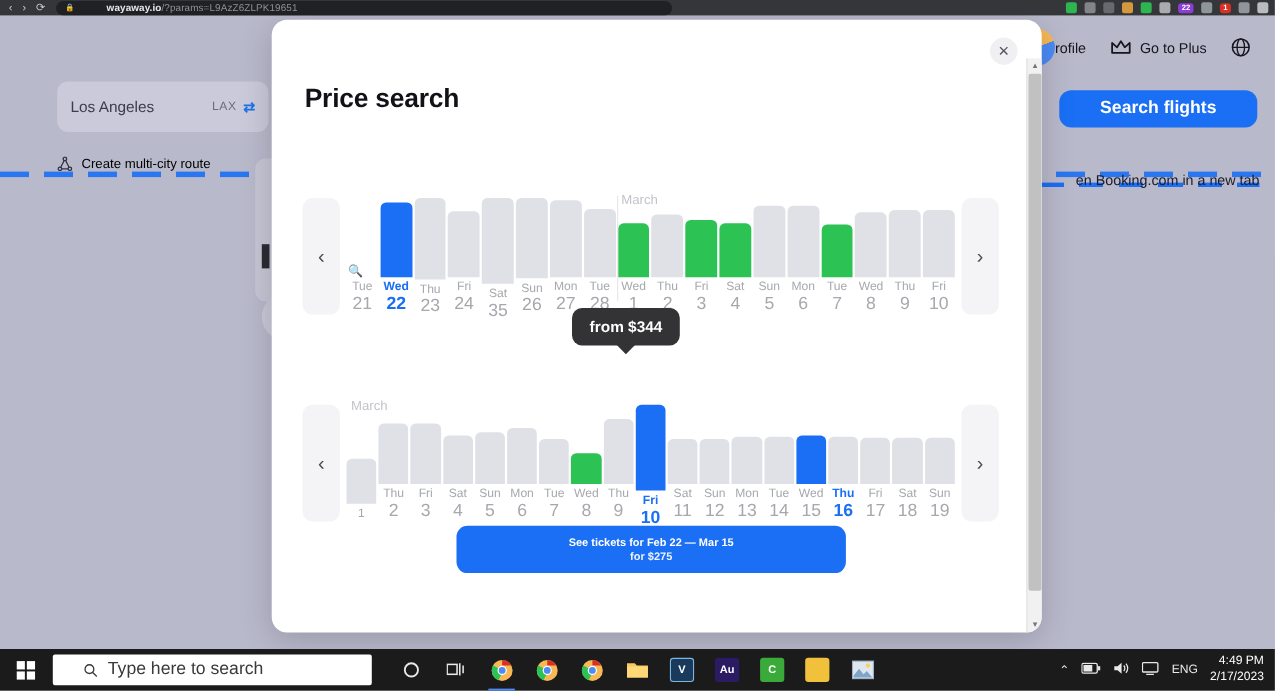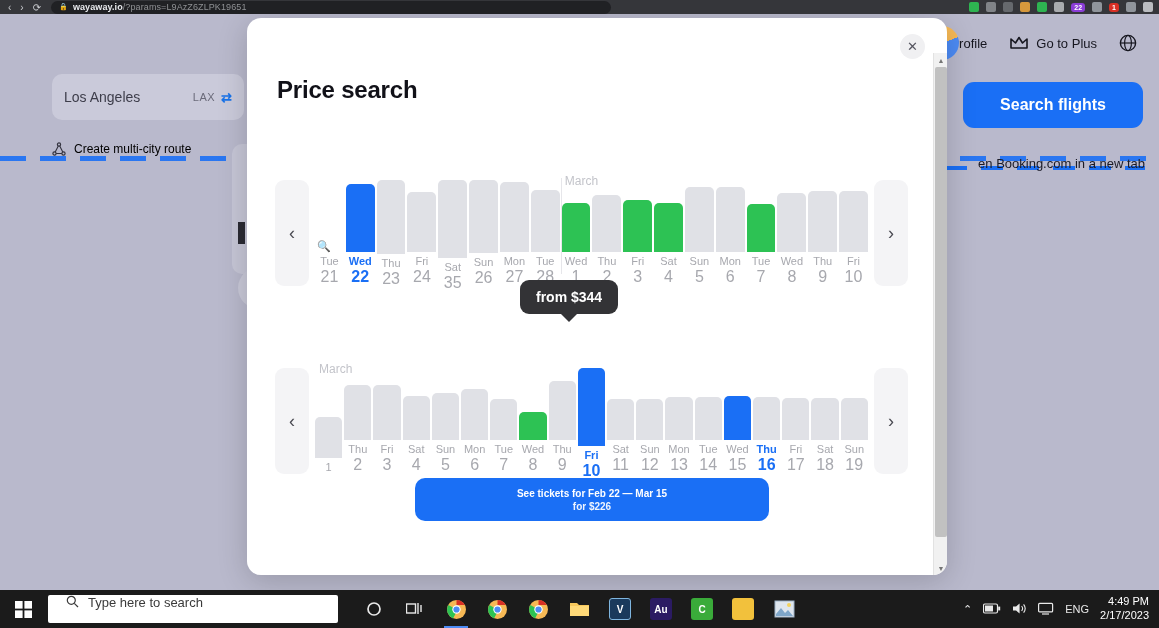--- a/index.html
+++ b/index.html
@@ -17,21 +17,21 @@
     background: #35363a; display: flex; align-items: center;
     overflow: hidden; z-index: 40;
   }
   .bt-nav { display: flex; align-items: center; gap: 9px; padding-left: 8px; color: #c9cbcf; font-size: 10px; }
   .bt-omni {
     margin-left: 10px; height: 13px; flex: 0 0 560px; background: #202124;
     border-radius: 8px; display: flex; align-items: center; padding: 0 8px;
     color: #d6d7da; font-size: 9px; letter-spacing: .1px; white-space: nowrap; overflow: hidden;
   }
   .bt-lock { margin-right: 5px; font-size: 7px; color: #9aa0a6; }
-  .bt-url-bold { font-weight: bold; color: #e8eaed; }
+  .bt-url-bold { font-weight: bold; color: #e8eaed; margin-left: 24px; }
   .bt-url-dim { color: #8f9194; }
   .bt-right { margin-left: auto; display: flex; align-items: center; gap: 7px; padding-right: 6px; }
   .bt-ic { width: 10px; height: 10px; border-radius: 2px; opacity: .9; }
   .bt-badge {
     background: #8b3dd6; color: #fff; font-size: 7px; font-weight: bold;
     border-radius: 3px; padding: 1px 3px; line-height: 1;
   }
   .bt-badge-red { background: #d93025; }
 
   
@@ -59,21 +59,21 @@
   .sb-city { font-size: 14px; color: #3d3d4a; flex: 1; }
   .sb-code { font-size: 11px; color: #6b6b7a; letter-spacing: .5px; }
   .sb-swap { color: #1a73e8; font-size: 13px; font-weight: bold; }
 
   .multicity {
     position: absolute; left: 52px; top: 128px; display: flex; align-items: center; gap: 8px;
     font-size: 12px; color: #000000;
   }
 
   .search-flights-btn {
-    position: absolute; right: 16px; top: 68px; width: 180px; height: 46px;
+    position: absolute; right: 16px; top: 68px; width: 180px; height: 34px;
     background: #1a6ff5; color: #fff; border-radius: 11px; border: none;
     font-size: 16px; font-weight: bold; font-family: "Liberation Sans", sans-serif;
     display: flex; align-items: center; justify-content: center; cursor: pointer;
   }
   .booking-note {
     position: absolute; right: 14px; top: 142px; font-size: 13px; color: #1b1b26;
     white-space: nowrap;
   }
   .dashline {
     position: absolute; left: 0; top: 142px; width: 1159px; height: 5px;
@@ -181,22 +181,22 @@
   .cta-sub { font-size: 10px; font-weight: bold; opacity: .92; margin-top: 2px; }
 
   
   .taskbar {
     position: absolute; left: 0; bottom: 0; width: 1159px; height: 38px;
     background: #1b1b1b; display: flex; align-items: center; z-index: 60;
   }
   .tb-start { width: 46px; height: 38px; display: flex; align-items: center; justify-content: center; cursor: pointer; }
   .tb-search {
     width: 290px; height: 28px; background: #fff; border-radius: 2px; margin-left: 2px;
-    display: flex; padding: 0 18px; gap: 9px;
-    font-size: 13px; color: #3a3a3a; cursor: text;
+    display: flex; align-items: center; padding: 0 28px; gap: 9px;
+    font-size: 16px; color: #3a3a3a; cursor: text;
   }
   .tb-icons { display: flex; align-items: center; gap: 5px; margin-left: 18px; }
   .tb-ic {
     width: 36px; height: 38px; display: flex; align-items: center; justify-content: center;
     cursor: pointer; position: relative;
   }
   .tb-ic.active::after {
     content: ""; position: absolute; bottom: 0; left: 6px; right: 6px; height: 2px; background: #4c8bf5;
   }
   .tb-tray { margin-left: auto; display: flex; align-items: center; gap: 11px; padding-right: 10px; color: #e9e9e9; font-size: 11px; }
@@ -635,21 +635,21 @@
             <span class="dnum">19</span>
           </div>
         </div>
       </div>
   <div class="month-label" style="left: 44px; top: 16px;">March</div>
     </div>
   <div class="tooltip tt-2">from $344</div>
 
   <button class="cta-btn">
     <span class="cta-main">See tickets for Feb 22 — Mar 15</span>
-    <span class="cta-sub">for $226</span>
+    <span class="cta-sub">for $275</span>
   </button>
 
   <div class="scrollbar">
     <div class="sb-arrow">▲</div>
     <div class="sb-thumb"></div>
     <div class="sb-arrow" style="position:absolute;bottom:0;left:0;">▼</div>
   </div>
 </div>
 
 <div class="taskbar">

